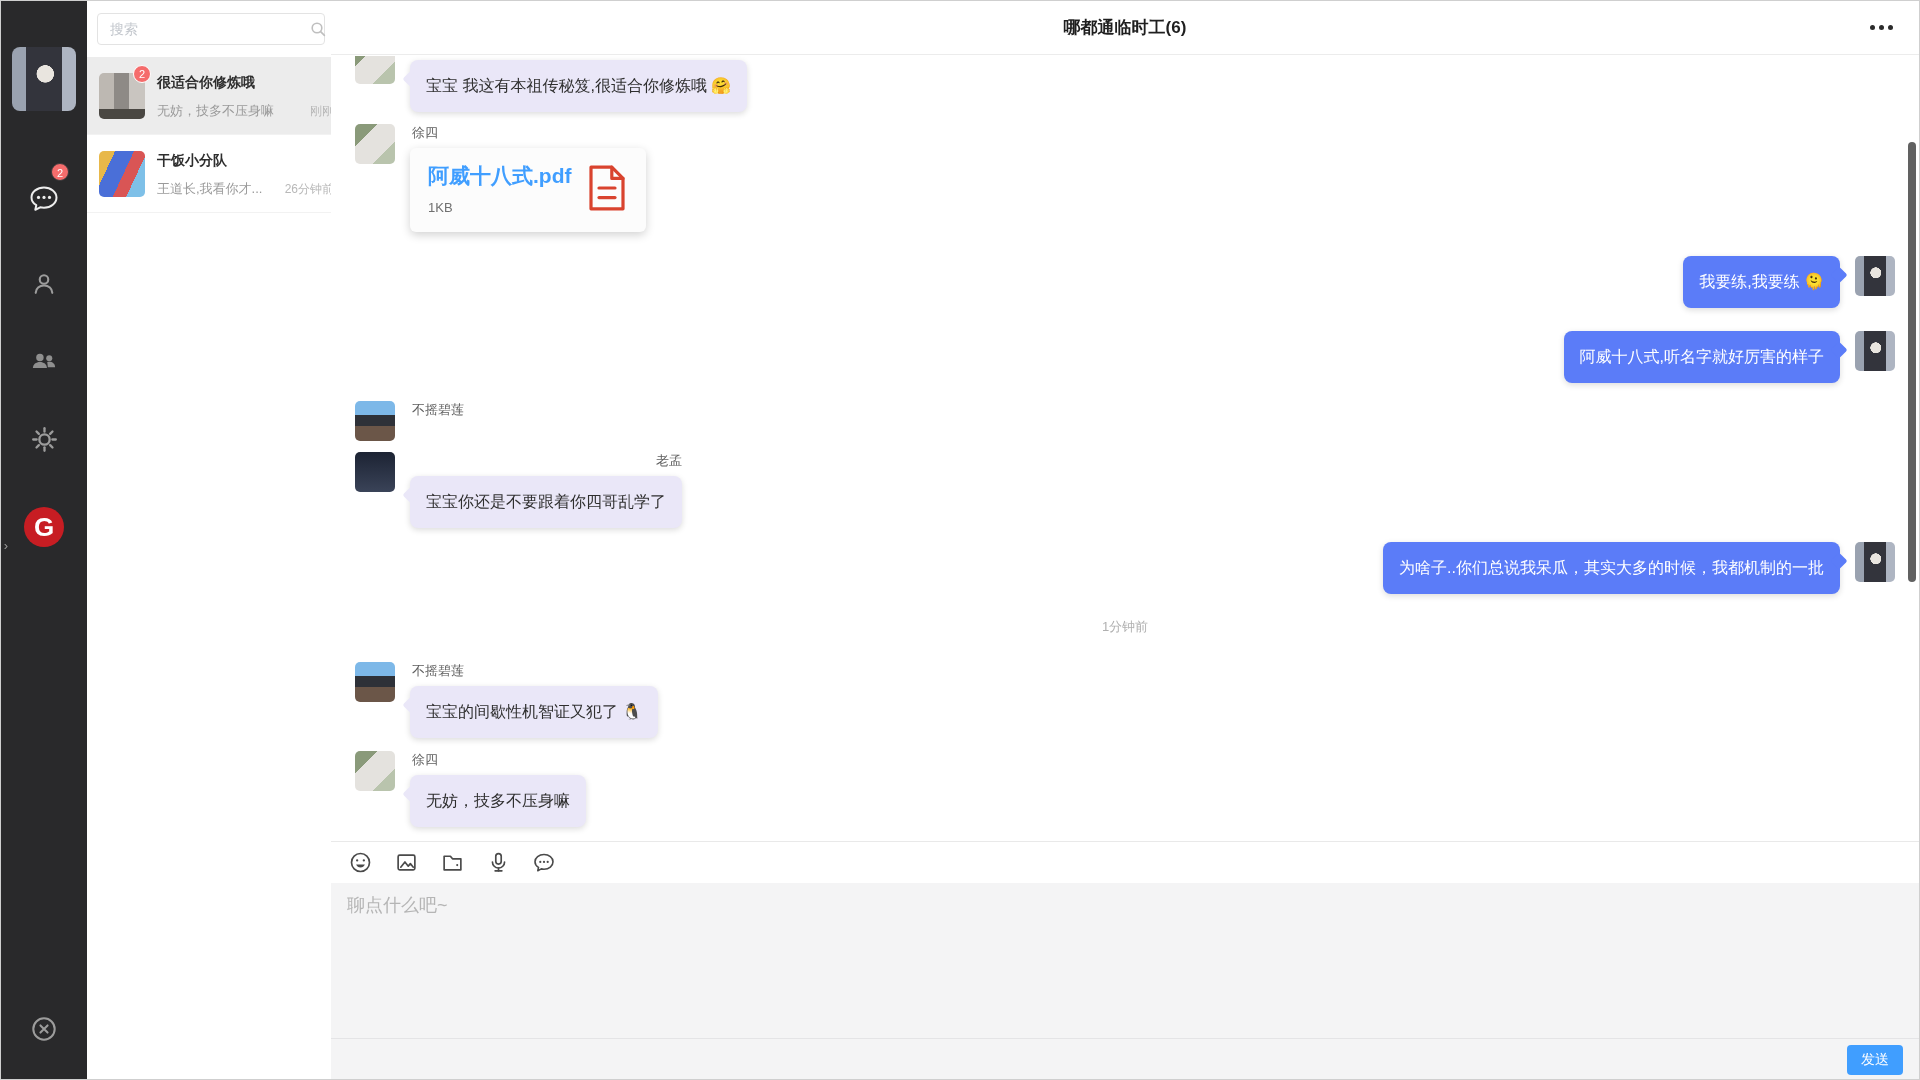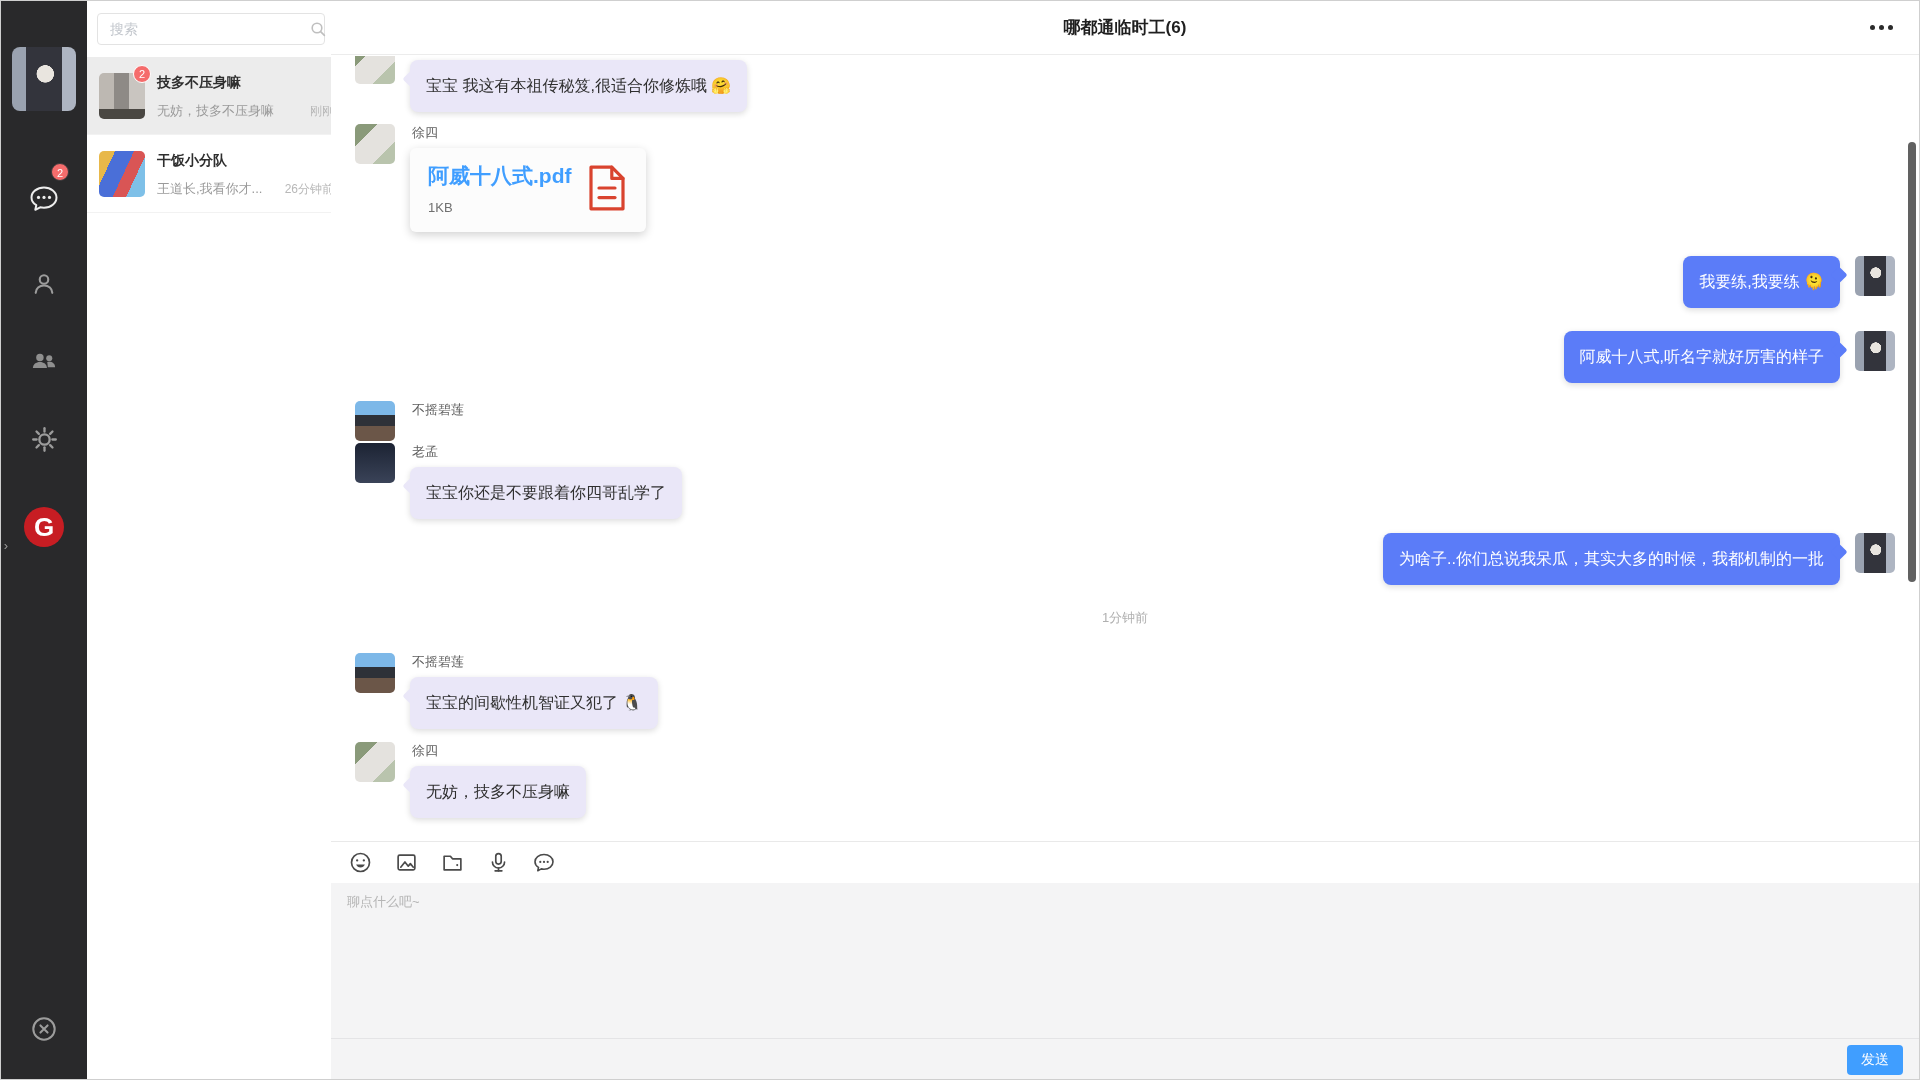--- a/index.html
+++ b/index.html
@@ -85,21 +85,21 @@
   .file-icon { flex:none; margin-left:14px; }
 
   .time-divider { text-align:center; font-size:13px; color:#b0b0b0; }
 
   
   .toolbar { position:absolute; left:0; right:0; top:840px; height:42px; border-top:1px solid #e9e9e9;
     background:#fff; display:flex; align-items:center; padding-left:16px; gap:20px; }
   .tool-btn { width:26px; height:26px; display:flex; align-items:center; justify-content:center; cursor:pointer; }
   .composer-body { position:absolute; left:0; right:0; top:882px; height:155px; background:#f4f4f5; }
   .composer-body textarea { width:100%; height:100%; background:transparent; border:none; outline:none; resize:none;
-    padding:10px 16px; font-size:13px; color:#1d4ed8; font-family:"Liberation Sans","DejaVu Sans",sans-serif; }
+    padding:10px 16px; font-size:18px; color:#1d4ed8; font-family:"Liberation Sans","DejaVu Sans",sans-serif; }
   .composer-body textarea::placeholder { color:#b5b5b5; }
   .send-row { position:absolute; left:0; right:0; top:1037px; bottom:0; background:#f4f4f5; border-top:1px solid #e4e4e6; }
   .send-btn { position:absolute; right:16px; top:6px; width:56px; height:30px; background:#409eff; color:#fff;
     border:none; border-radius:4px; font-size:14px; cursor:pointer; font-family:"Liberation Sans","DejaVu Sans",sans-serif; }
 </style>
 </head>
 <body>
 
 <div class="app">
 
@@ -168,21 +168,21 @@
           <circle cx="8" cy="8" r="4.8"></circle>
             <line x1="11.6" y1="11.6" x2="15.4" y2="15.4"></line>
         </svg>
       </span>
     </div>
 
     <div class="chat-item selected">
       <div class="ci-avatar av-g1"></div>
       <span class="ci-badge">2</span>
       <div class="ci-body">
-        <div class="ci-title">技多不压身嘛</div>
+        <div class="ci-title">很适合你修炼哦</div>
         <div class="ci-line2">
           <span class="ci-preview">无妨，技多不压身嘛</span>
           <span class="ci-time">刚刚</span>
         </div>
       </div>
     </div>
 
     <div class="chat-item">
       <div class="ci-avatar av-g2"></div>
       <div class="ci-body">
@@ -250,21 +250,21 @@
         </div>
       </div>
 
       <div class="msg left" style="margin-top:18px;">
         <div class="avatar av-bulian"></div>
         <div class="content">
           <div class="name">不摇碧莲</div>
         </div>
       </div>
 
-      <div class="msg left" style="margin-top:2px;">
+      <div class="msg left" style="margin-top:11px;text-align:right;">
         <div class="avatar av-laomeng"></div>
         <div class="content">
           <div class="name">老孟</div>
           <span class="bubble lav">宝宝你还是不要跟着你四哥乱学了</span>
         </div>
       </div>
 
       <div class="msg right" style="margin-top:14px;">
         <div class="avatar av-user"></div>
         <div class="content">

